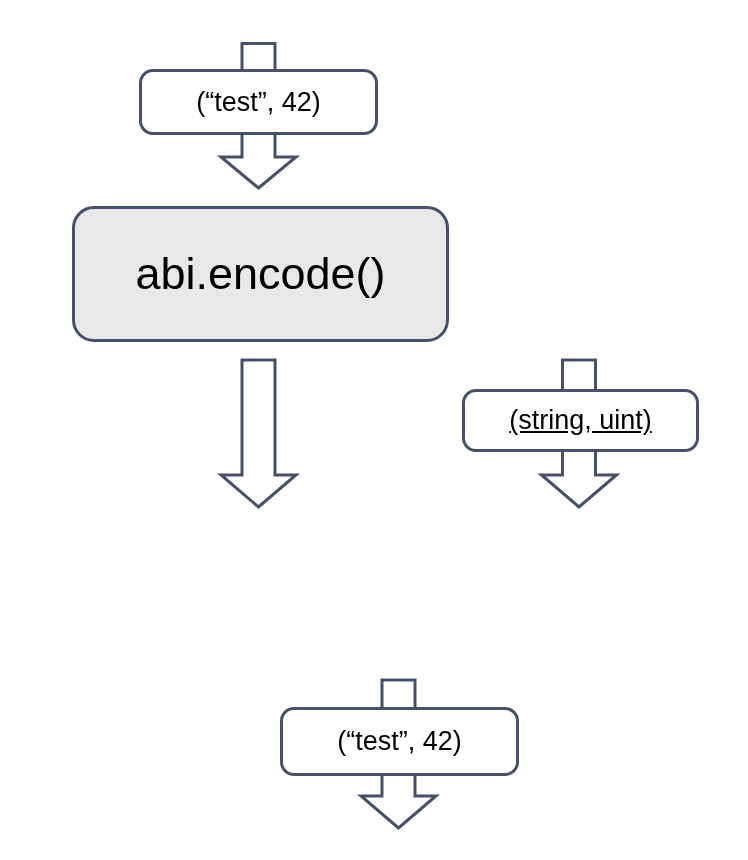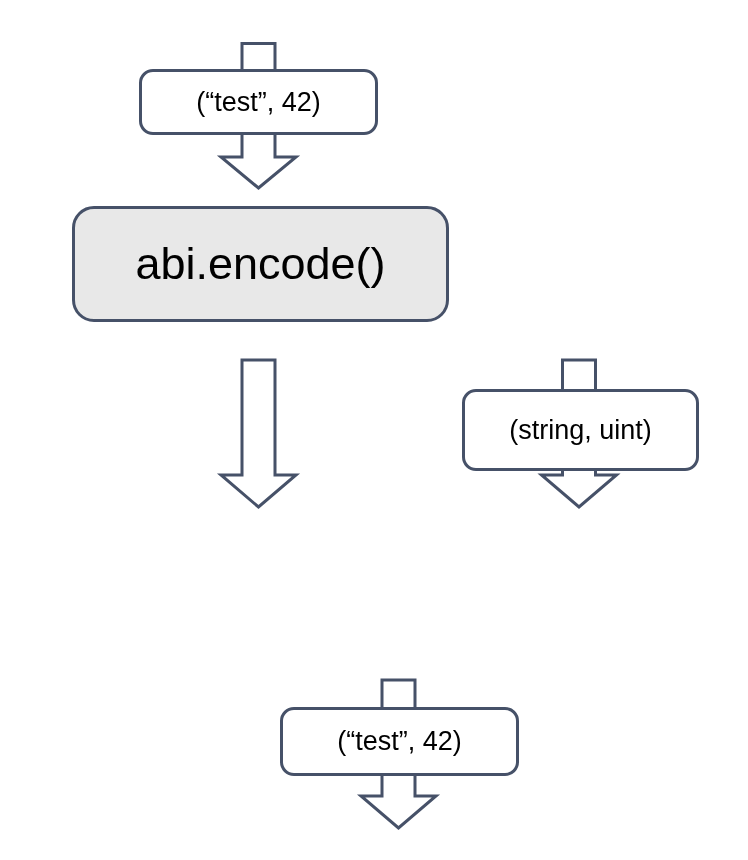--- a/index.html
+++ b/index.html
@@ -51,23 +51,23 @@
     background: var(--label-fill);
     border-radius: 14px;
     font-size: 27px;
   }
   .process-node {
     background: var(--process-fill);
     border-radius: 22px;
     font-size: 45px;
   }
   .n-input   { left: 97px;  top: 69px;  width: 239px; height: 66px; }
-  .n-encode  { left: 30px;  top: 206px; width: 377px; height: 116px; }
+  .n-encode  { left: 30px;  top: 206px; width: 377px; height: 136px; }
   .n-bytes   { left: 97px;  top: 389px; width: 239px; height: 66px; }
-  .n-types   { left: 420px; top: 389px; width: 237px; height: 82px; }
+  .n-types   { left: 420px; top: 389px; width: 237px; height: 63px; text-decoration: underline; }
   .n-decode  { left: 30px;  top: 525px; width: 687px; height: 135px; }
   .n-output  { left: 238px; top: 707px; width: 239px; height: 69px; }
 </style>
 </head>
 <body>
 
 <div class="canvas">
 
   <svg class="arrows" viewBox="0 0 748 860" xmlns="http://www.w3.org/2000/svg">
     <path d="M 200 43.5 L 233 43.5 L 233 157 L 254 157 L 216.5 188 L 179 157 L 200 157 Z"></path>

